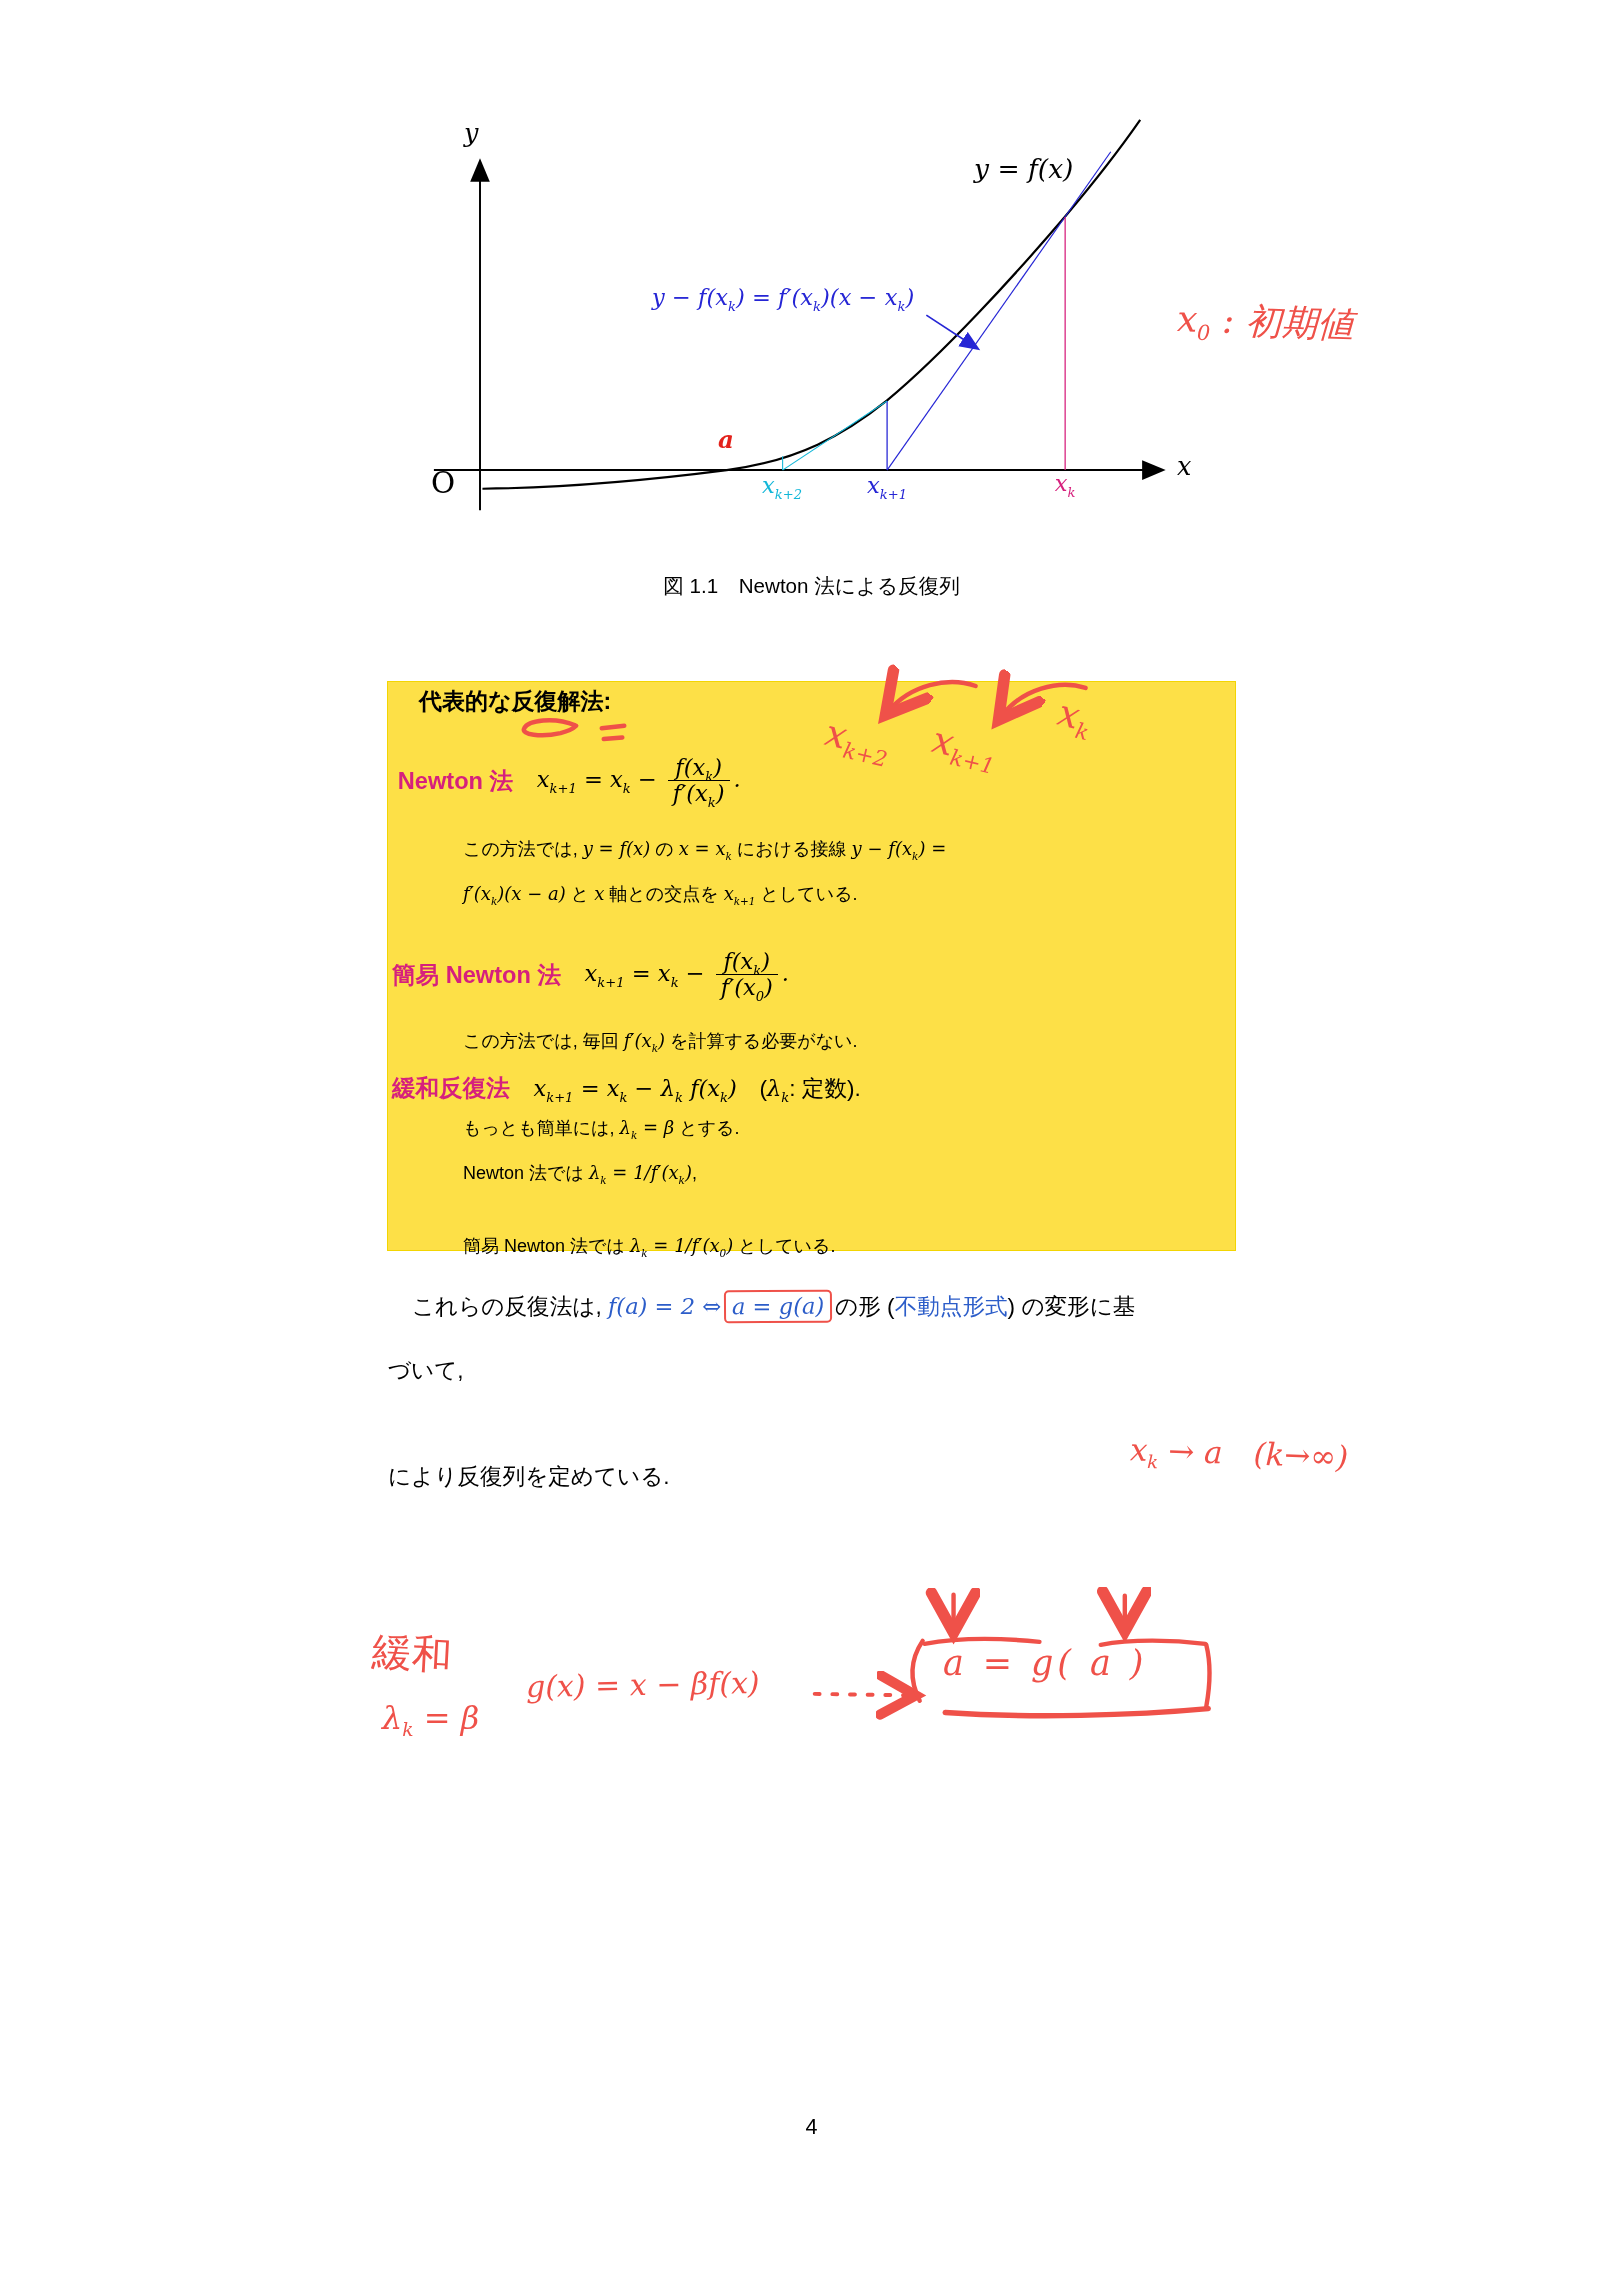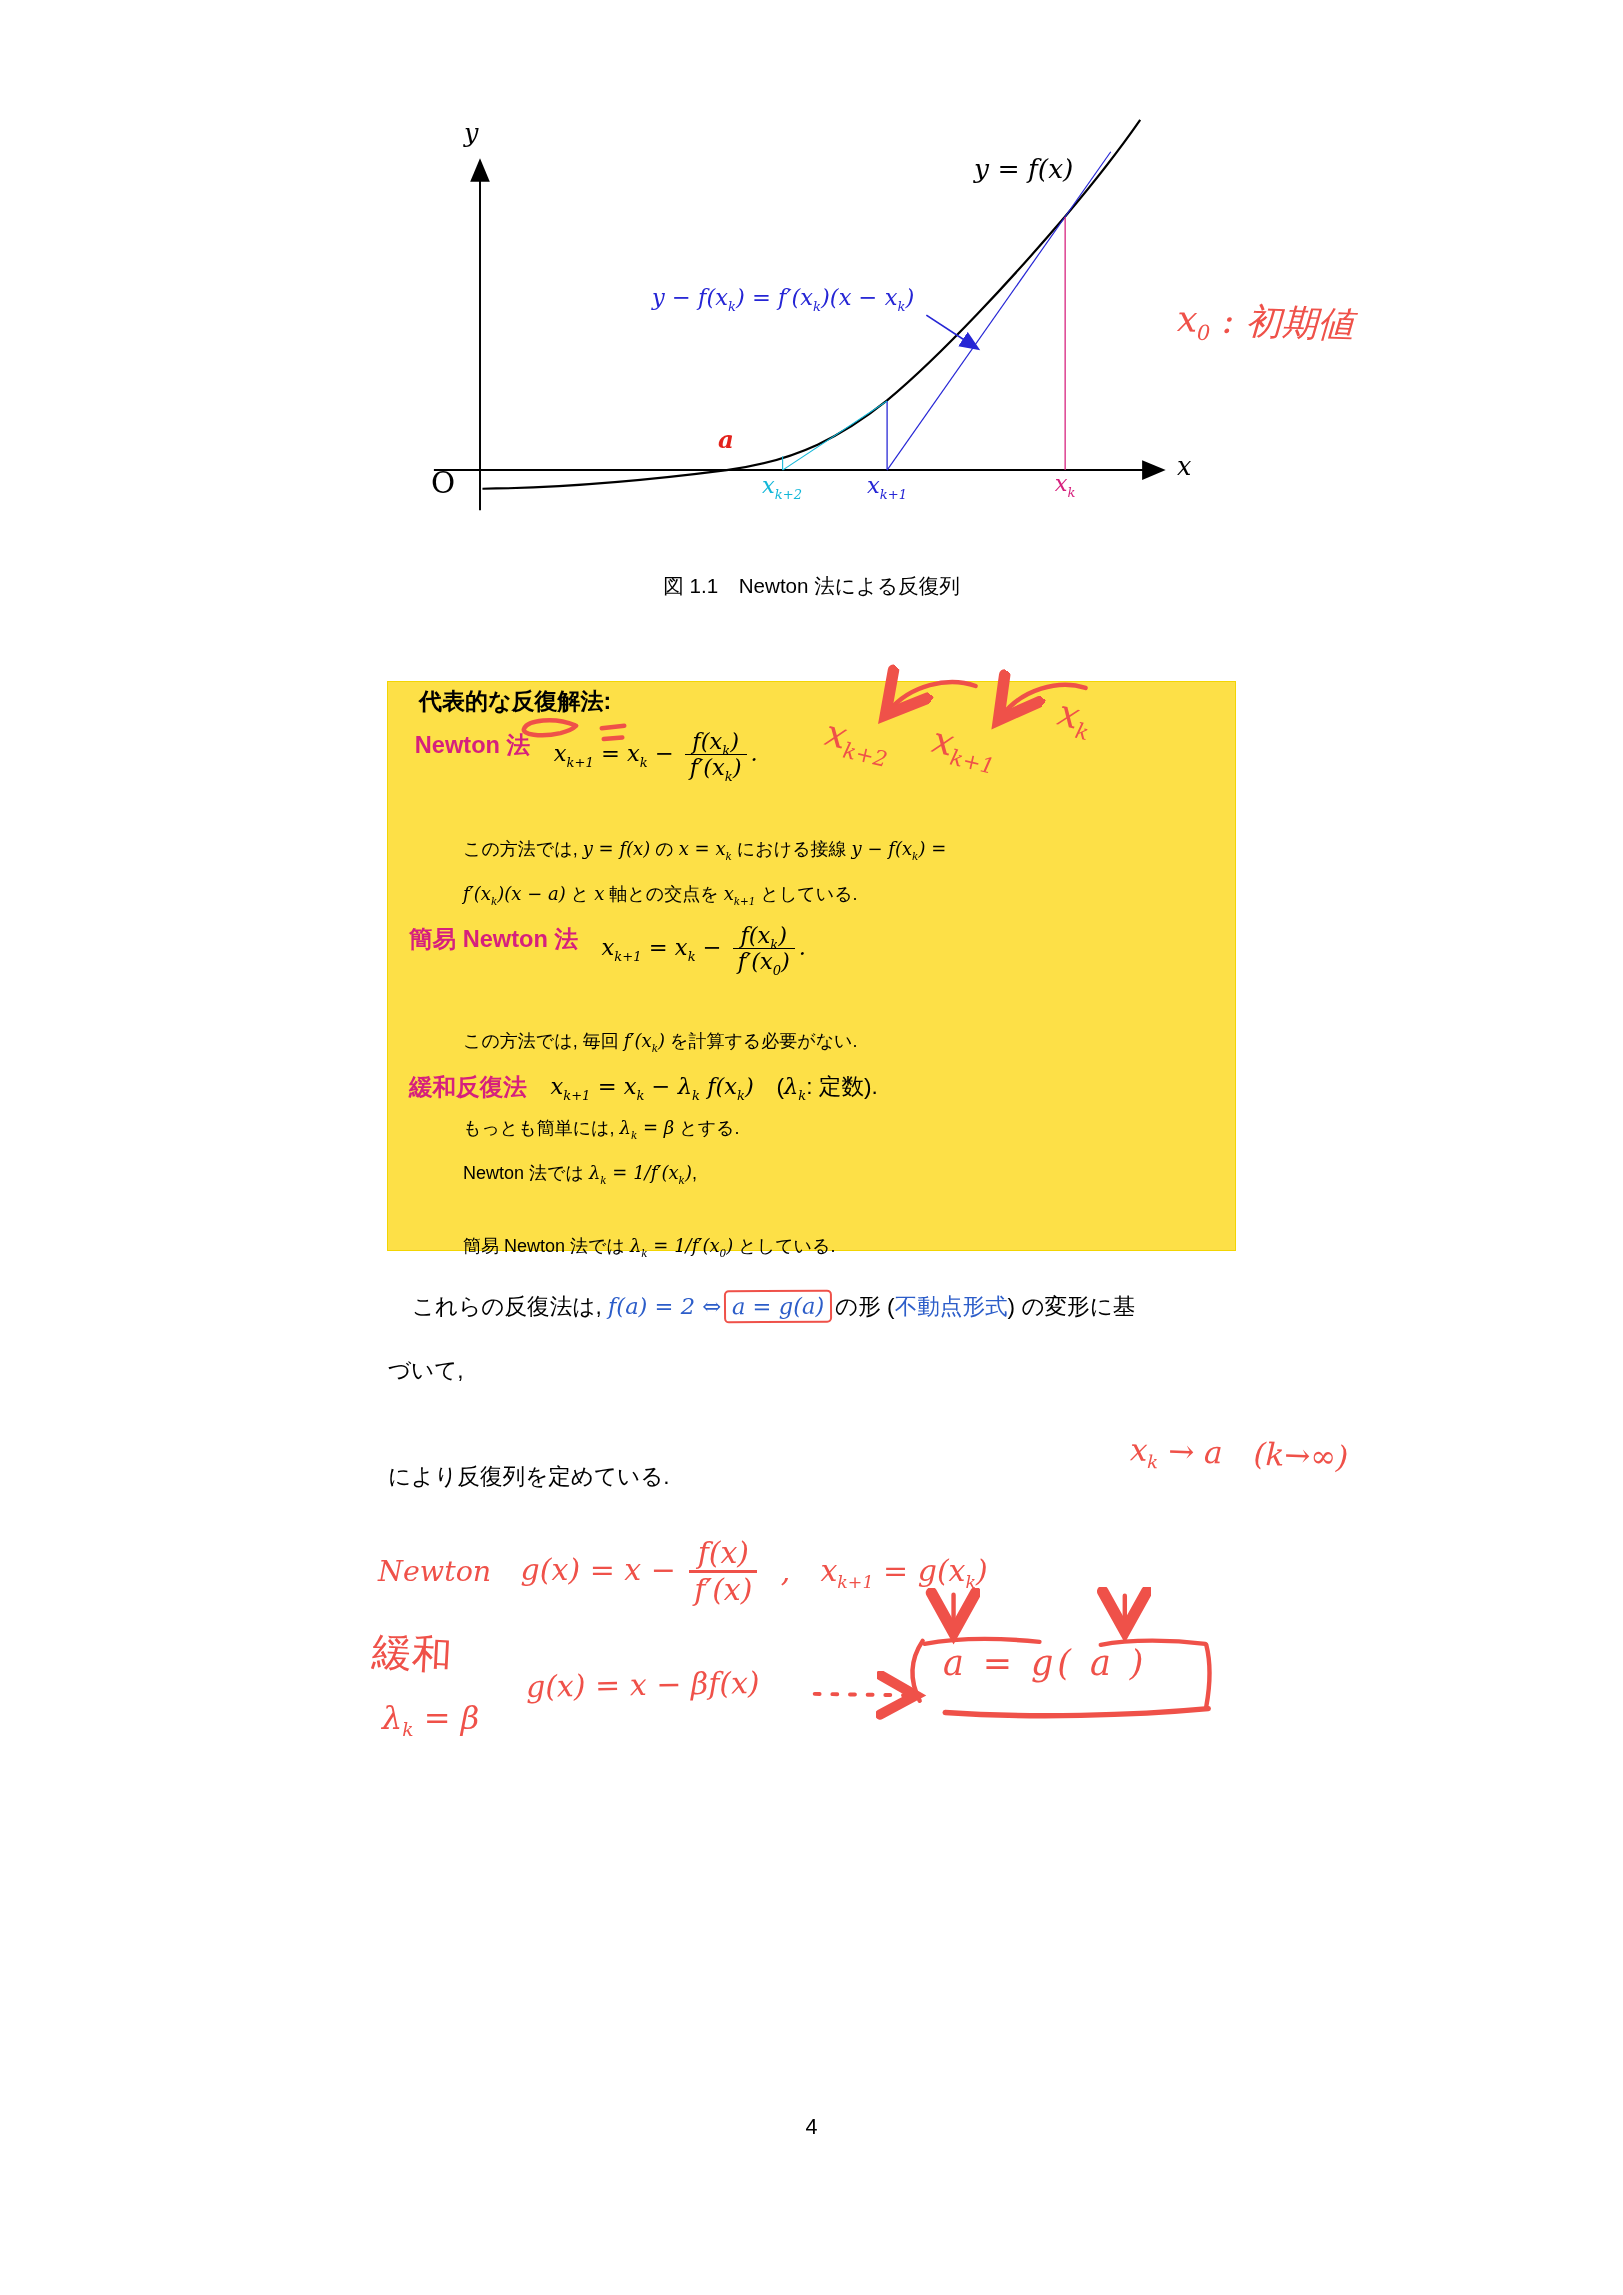--- a/index.html
+++ b/index.html
@@ -12,21 +12,21 @@
         vertical-align:middle;line-height:1.12;margin:0 3.9px;}
   .fnum,.fden{padding:0 4.9px;}
   .fden{border-top:1.5px solid currentColor;}
   
   .glabel{position:absolute;font-size:23.6px;}
   .caption{position:absolute;left:0;width:100%;text-align:center;font-size:20.6px;}
   
   .ybox{position:absolute;left:387px;top:681px;width:849px;height:570px;
         background:#fde047;border:1.5px solid #f3d502;box-sizing:border-box;}
   .ybox-title{position:absolute;left:31px;top:3.9px;font-weight:bold;font-size:23px;}
-  .mrow{position:absolute;display:flex;align-items:flex-start;font-size:22.6px;margin-left:17px;}
+  .mrow{position:absolute;display:flex;align-items:center;font-size:22.6px;}
   .mname{font-weight:bold;color:#d6207d;margin-right:23.6px;font-size:23.6px;}
   .note{position:absolute;font-size:18px;}
   
   .ptext{position:absolute;font-size:22.6px;}
   .blue{color:#2c5dc9;}
   .rbox{display:inline-block;border:2.5px solid #ef5149;border-radius:4.9px;padding:1px 5.9px;
         transform:rotate(-0.4deg);margin:0 2.9px;}
   .equation{position:absolute;left:0;width:100%;text-align:center;font-size:23px;}
   
   .hand{position:absolute;color:#ef5149;font-family:"DejaVu Serif",serif;font-style:italic;
@@ -115,28 +115,20 @@
   </div>
   <div class="ptext" style="left:388px;top:1355px;">づいて,</div>
   <div class="ptext" style="left:388px;top:1461px;">により反復列を定めている.</div>
 
   <div class="hand" style="left:831px;top:711px;font-size:37px;transform:rotate(13deg);transform-origin:left top;"><span class="mi">x<sub>k+2</sub></span></div>
   <div class="hand" style="left:938px;top:718px;font-size:37px;transform:rotate(13deg);transform-origin:left top;"><span class="mi">x<sub>k+1</sub></span></div>
   <div class="hand" style="left:1064px;top:691px;font-size:37px;transform:rotate(14deg);transform-origin:left top;"><span class="mi">x<sub>k</sub></span></div>
 
   <div class="hand" style="left:1130px;top:1433px;font-size:31px;transform:rotate(2deg);"><span class="mi">x<sub>k</sub> → a　(k→∞)</span></div>
 
-  <div class="hand hand-row" style="left:378px;top:1509px;height:125px;font-size:30px;">
-    <span style="margin-right:29.4px;font-size:28.5px;">Newton</span>
-    <span style="display:inline-block;"><span class="mi">g(x) = x − <span class="frac">
-            <span class="fnum">f(x)</span>
-            <span class="fden">f′(x)</span>
-          </span></span></span>
-    <span style="display:inline-block;margin-left:19.6px;"><span class="mi">,　x<sub>k+1</sub> = g(x<sub>k</sub>)</span></span>
-  </div>
 
   <div class="hand" style="left:372px;top:1626px;font-size:40px;transform:rotate(3deg);font-style:normal;">緩和</div>
   <div class="hand" style="left:382px;top:1699px;font-size:32px;"><span class="mi">λ<sub>k</sub> = β</span></div>
   <div class="hand" style="left:526px;top:1667px;font-size:30px;transform:rotate(-1deg);"><span class="mi">g(x) = x − βf(x)</span></div>
   <div class="hand" style="left:943px;top:1643px;font-size:35px;letter-spacing:3.9px;"><span class="mi">a = g( a )</span></div>
 
   <svg style="left:0;top:0;" width="1623" height="2295" viewBox="0 0 3307 4677">
     <defs>
       <marker id="mH" markerWidth="16" markerHeight="16" refX="9" refY="6" orient="auto">
         <path d="M1,1 L10,6 L1,11" fill="none" stroke="#ef5149" stroke-width="2.6" stroke-linecap="round"></path>

